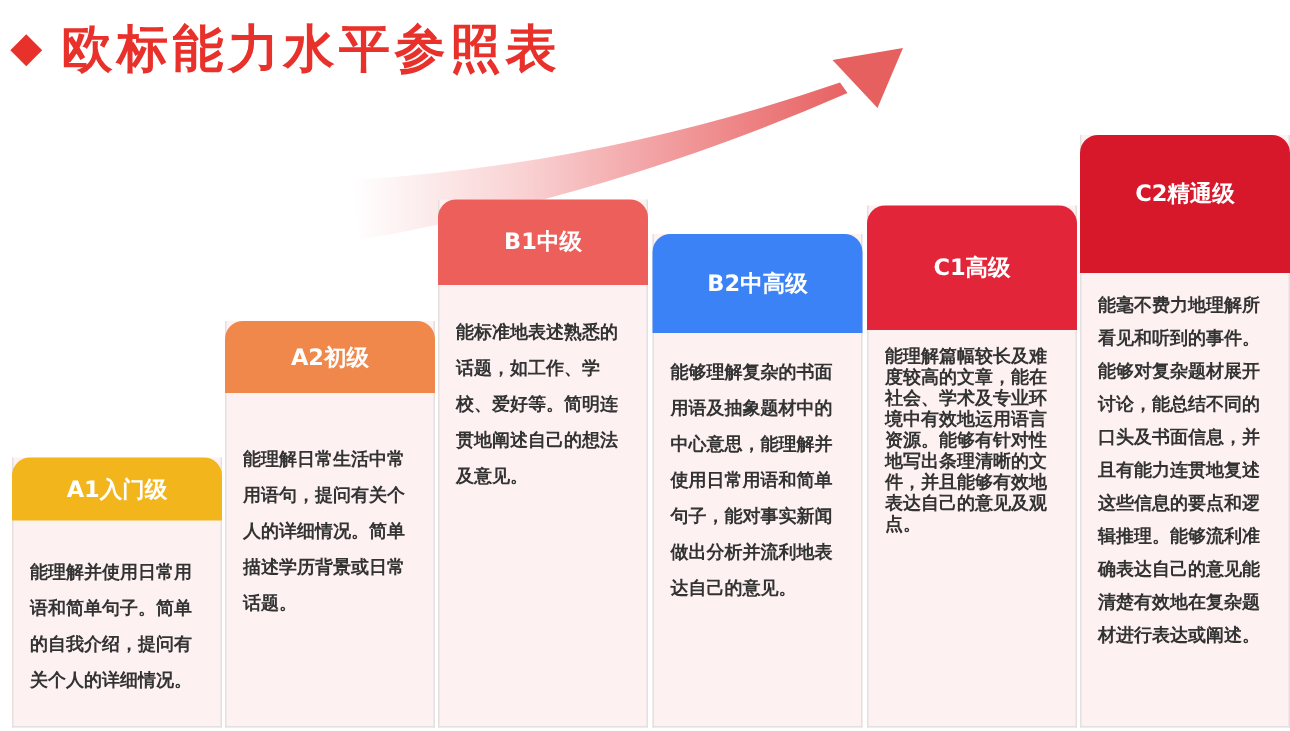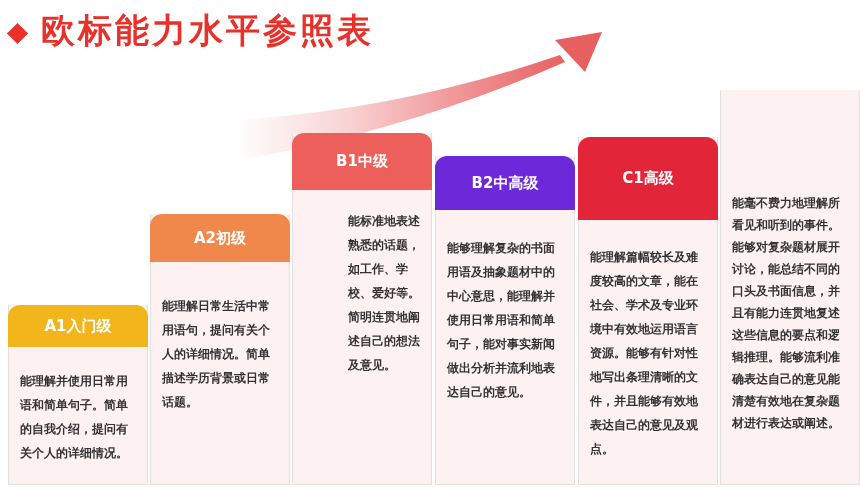--- a/index.html
+++ b/index.html
@@ -1,18 +1,18 @@
 <!DOCTYPE html>
 <html><head>
 <meta charset="utf-8">
 <style>
   html, body { margin:0; padding:0; }
   body { width:860px; height:487px; background:#ffffff; position:relative; overflow:hidden;
          font-family:"DejaVu Sans","Liberation Sans",sans-serif; }
-  .title-wrap { position:absolute; left:4px; top:10px; height:46px; display:flex; align-items:center;font-family:Liberation Mono, monospace; }
+  .title-wrap { position:absolute; left:4px; top:10px; height:46px; display:flex; align-items:center; }
   .diamond { width:15px; height:15px; background:#e8312a; transform:rotate(45deg); margin:0 16px 0 6px; }
   .title { font-size:34px; font-weight:bold; color:#e8312a; letter-spacing:3px; line-height:46px; }
   .arrow { position:absolute; left:0; top:0; width:860px; height:200px; pointer-events:none; }
   .card { position:absolute; bottom:2px; width:140px; background:#fdf1f2; border:1px solid #e4e0e0;
           border-top:none; box-sizing:border-box; }
   .card-head { position:absolute; left:-1px; right:-1px; top:0; border-radius:12px 12px 0 0;
                color:#ffffff; font-weight:bold; font-size:15px; display:flex; align-items:center; justify-content:center; }
   .card-body { position:absolute; left:11px; right:8px; color:#333333; font-size:12px; font-weight:bold; }
 </style>
 </head>
@@ -46,32 +46,35 @@
   <div class="card-head" style="height:48px;background:#f0884b;">
     <span>A2初级</span>
   </div>
   <div class="card-body" style="top:80px;line-height:24px;">能理解日常生活中常用语句，提问有关个人的详细情况。简单描述学历背景或日常话题。</div>
 </div>
 
 <div class="card" style="left:292px;height:352px;">
   <div class="card-head" style="height:57px;background:#ec5f5b;">
     <span>B1中级</span>
   </div>
-  <div class="card-body" style="top:76px;line-height:24px;margin-left:44px;">能标准地表述熟悉的话题，如工作、学校、爱好等。简明连贯地阐述自己的想法及意见。</div>
+  <div class="card-body" style="top:76px;line-height:24px;">能标准地表述熟悉的话题，如工作、学校、爱好等。简明连贯地阐述自己的想法及意见。</div>
 </div>
 
 <div class="card" style="left:435px;height:329px;">
-  <div class="card-head" style="height:54px;background:#6d28d9;">
+  <div class="card-head" style="height:66px;background:#3b82f6;">
     <span>B2中高级</span>
   </div>
   <div class="card-body" style="top:80px;line-height:24px;">能够理解复杂的书面用语及抽象题材中的中心意思，能理解并使用日常用语和简单句子，能对事实新闻做出分析并流利地表达自己的意见。</div>
 </div>
 
 <div class="card" style="left:578px;height:348px;">
   <div class="card-head" style="height:83px;background:#e3253a;">
     <span>C1高级</span>
   </div>
-  <div class="card-body" style="top:108px;line-height:24px;">能理解篇幅较长及难度较高的文章，能在社会、学术及专业环境中有效地运用语言资源。能够有针对性地写出条理清晰的文件，并且能够有效地表达自己的意见及观点。</div>
+  <div class="card-body" style="top:94px;line-height:14px;font-family:Liberation Mono, monospace;">能理解篇幅较长及难度较高的文章，能在社会、学术及专业环境中有效地运用语言资源。能够有针对性地写出条理清晰的文件，并且能够有效地表达自己的意见及观点。</div>
 </div>
 
 <div class="card" style="left:720px;height:395px;">
+  <div class="card-head" style="height:92px;background:#d7182a;align-items:flex-start;padding-top:30px;box-sizing:border-box;">
+    <span>C2精通级</span>
+  </div>
   <div class="card-body" style="top:102px;line-height:22px;">能毫不费力地理解所看见和听到的事件。能够对复杂题材展开讨论，能总结不同的口头及书面信息，并且有能力连贯地复述这些信息的要点和逻辑推理。能够流利准确表达自己的意见能清楚有效地在复杂题材进行表达或阐述。</div>
 </div>
 
 </body></html>

